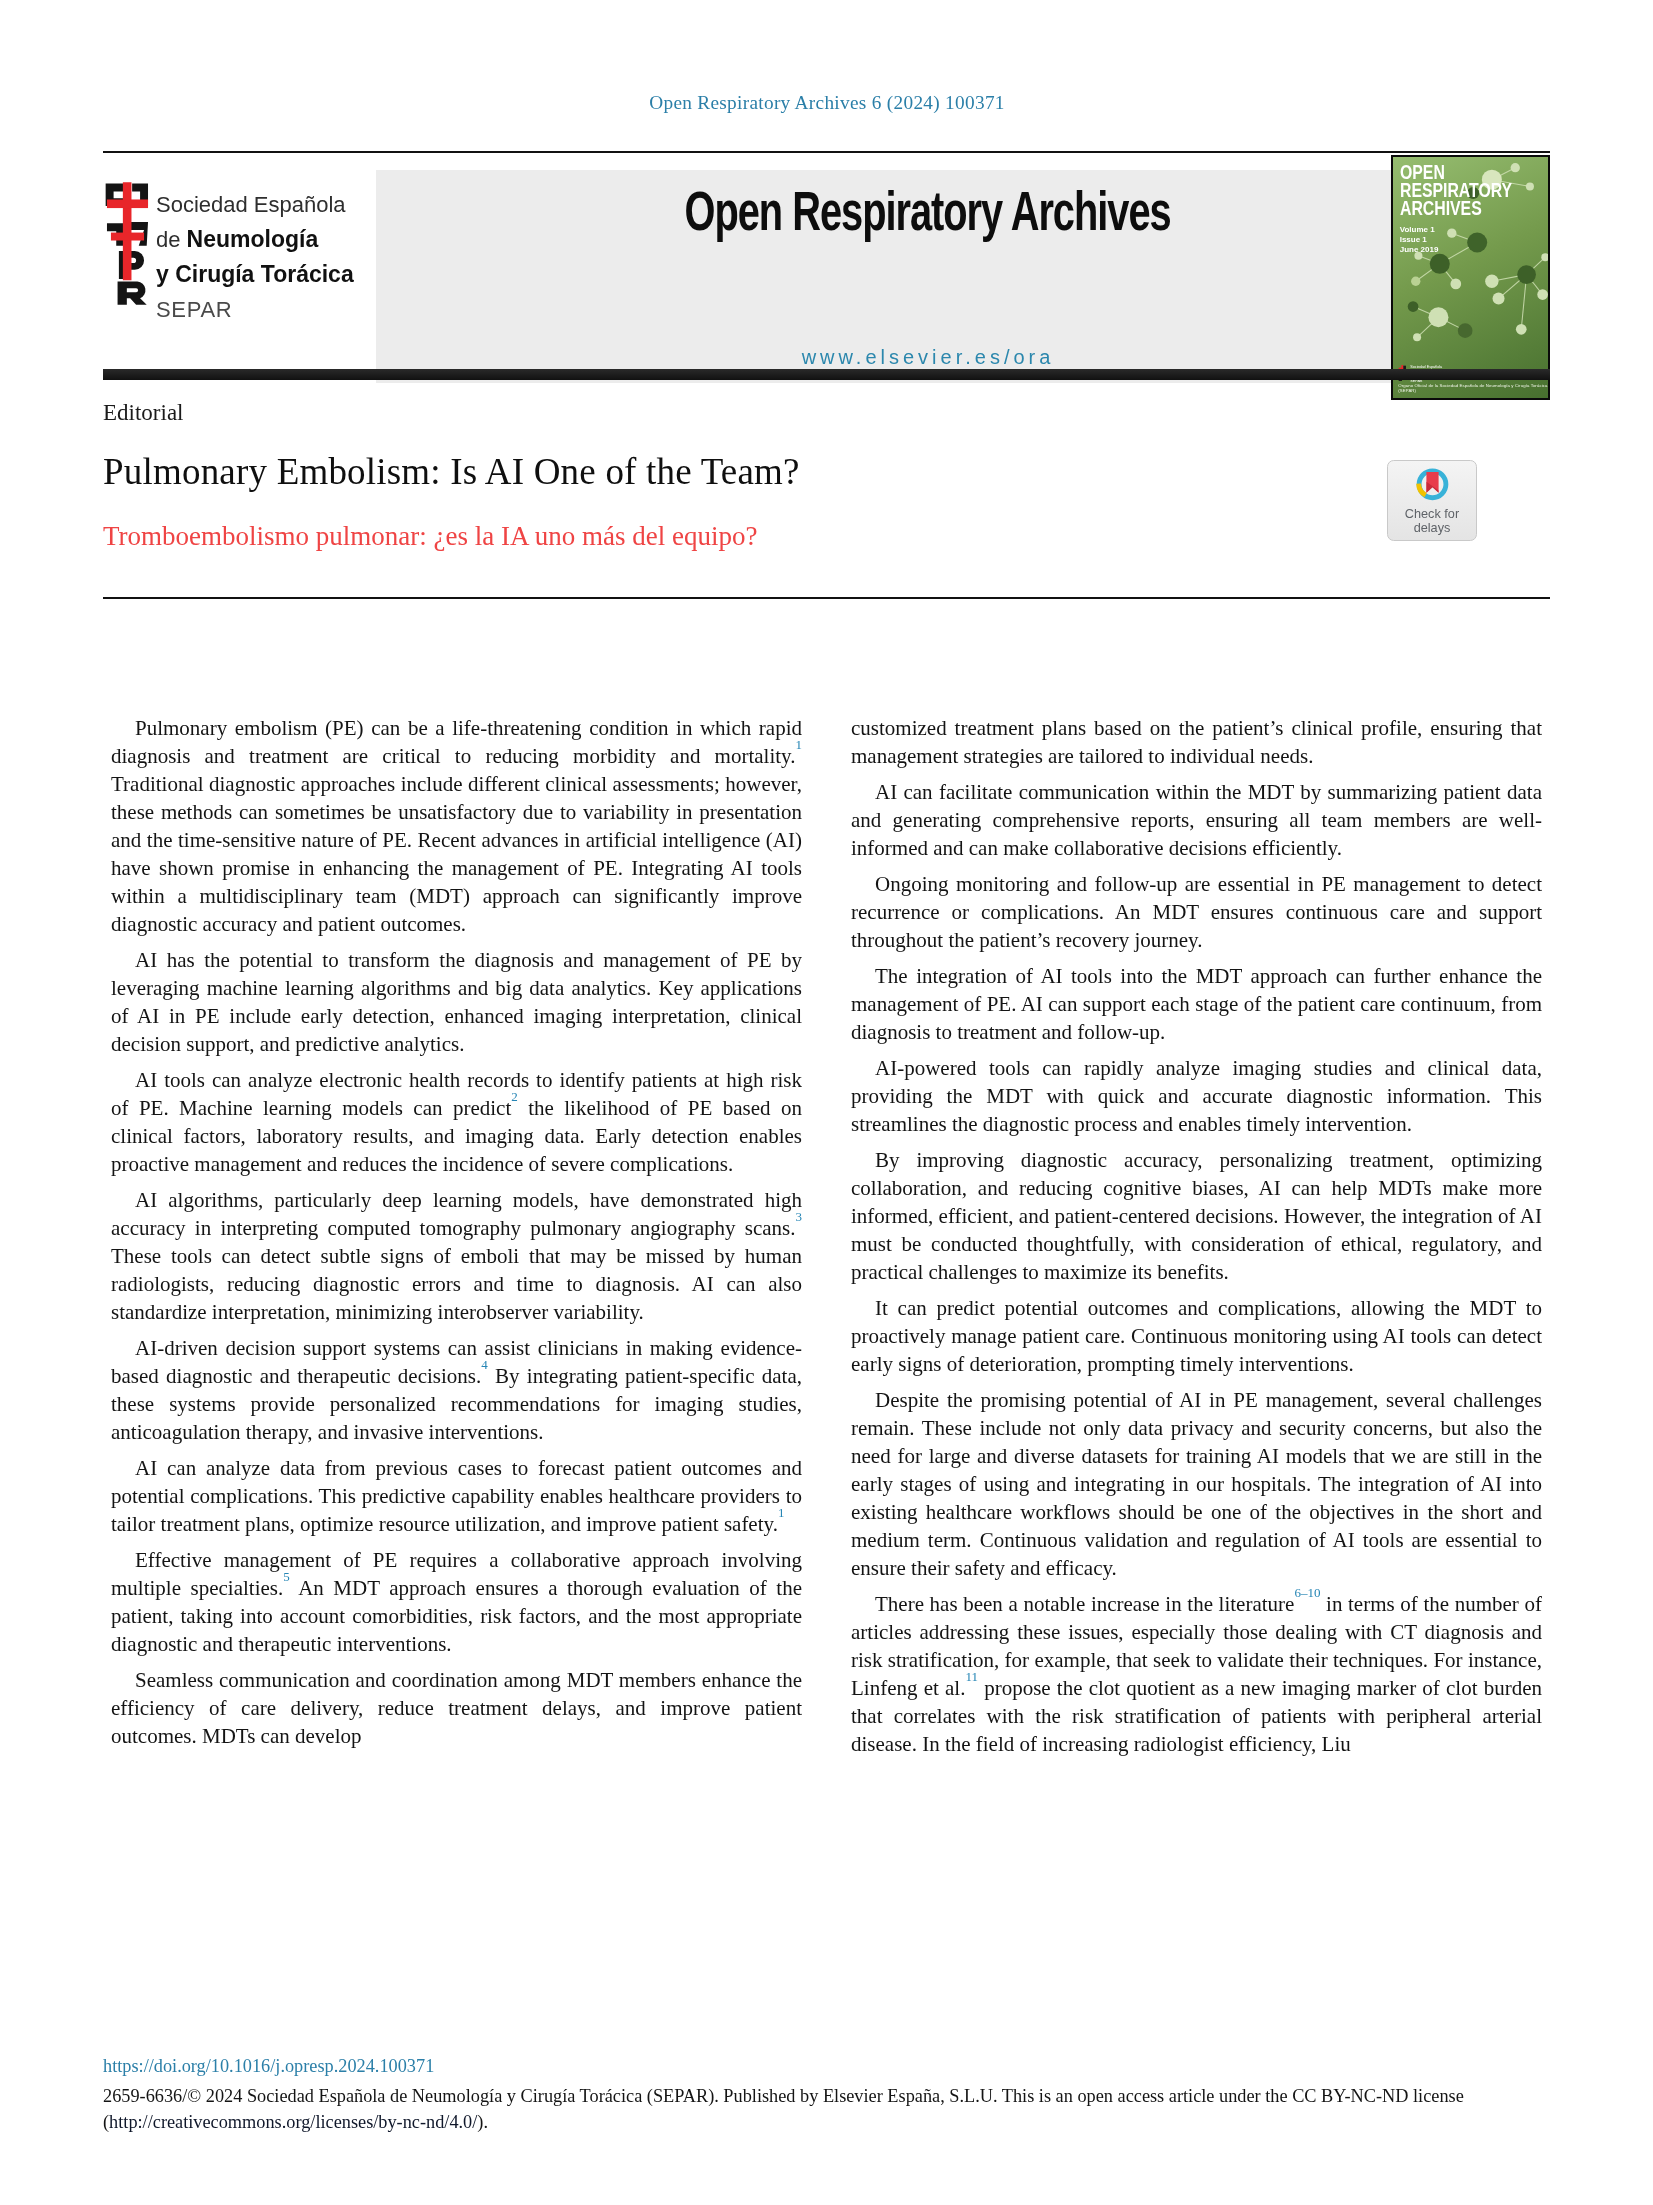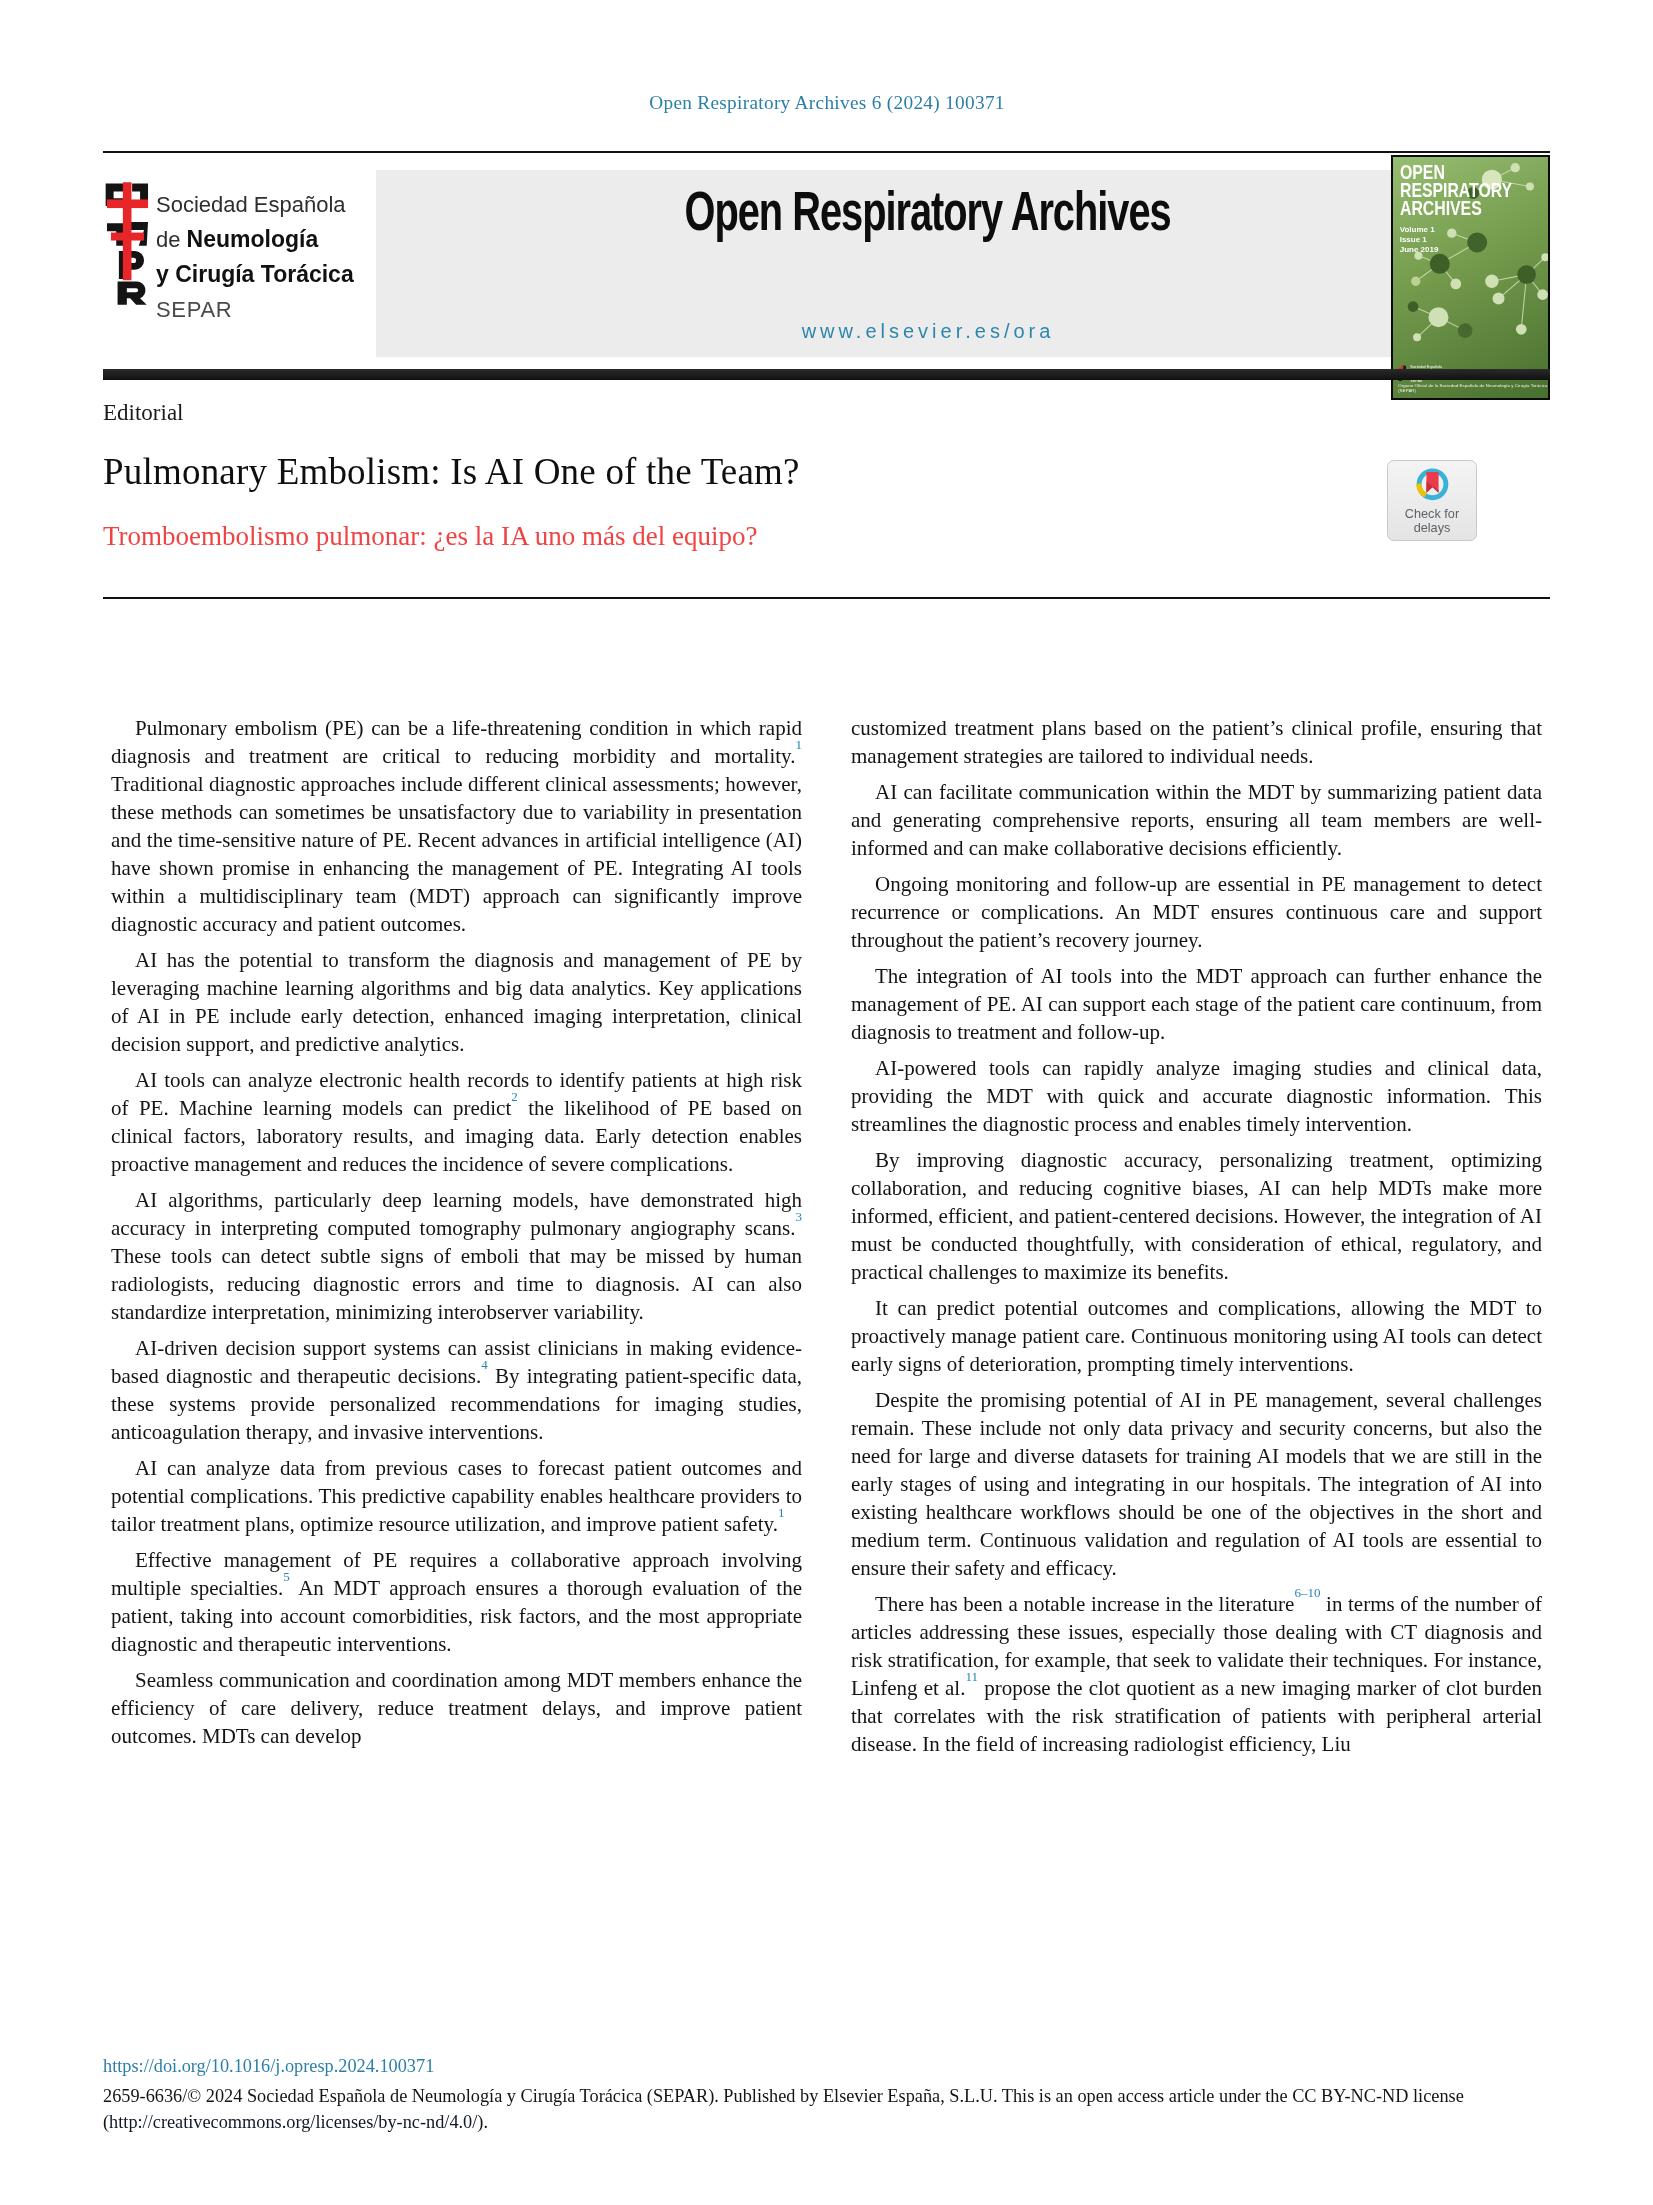--- a/index.html
+++ b/index.html
@@ -16,21 +16,21 @@
 
   
   .masthead{position:absolute;top:155px;left:103px;width:1447px;height:200px;}
   .separ{position:absolute;left:0;top:27px;width:267px;}
   .separ-mark{position:absolute;left:0;top:0;}
   .separ-text{position:absolute;left:53px;top:5.3px;font-family:"Liberation Sans",sans-serif;
     font-size:22px;color:#2e2e2e;line-height:35px;white-space:nowrap;}
   .separ-text b{font-size:23px;color:#111;}
   .separ-text .l4{color:#4a4a4a;letter-spacing:0.7px;}
 
-  .banner{position:absolute;left:273px;top:15.3px;width:1104px;height:187px;background:#ececec;text-decoration:underline;}
+  .banner{position:absolute;left:273px;top:15.3px;width:1104px;height:213px;background:#ececec;text-decoration:underline;}
   .banner-title{position:absolute;top:12px;left:0;width:100%;text-align:center;}
   .banner-title span{display:inline-block;font-family:"Liberation Sans",sans-serif;font-weight:bold;
     font-size:51px;color:#0d0d0d;transform:scale(0.78,1.08);transform-origin:center;letter-spacing:-1.3px;}
   .banner-site{position:absolute;bottom:14.7px;left:0;width:100%;text-align:center;
     font-family:"Liberation Sans",sans-serif;font-size:20px;color:#2b87ad;letter-spacing:4px;}
 
   .cover{position:absolute;right:0;top:0;width:159px;height:245px;border:2px solid #0a0a0a;box-sizing:border-box;
     background:linear-gradient(155deg,#96bd70 0%,#749a4c 45%,#47702f 100%);overflow:hidden;}
   .cover-title{position:absolute;top:6.7px;left:6.7px;line-height:18px;}
   .cover-title div{color:#fff;font-family:"Liberation Sans",sans-serif;font-weight:bold;font-size:19.3px;

